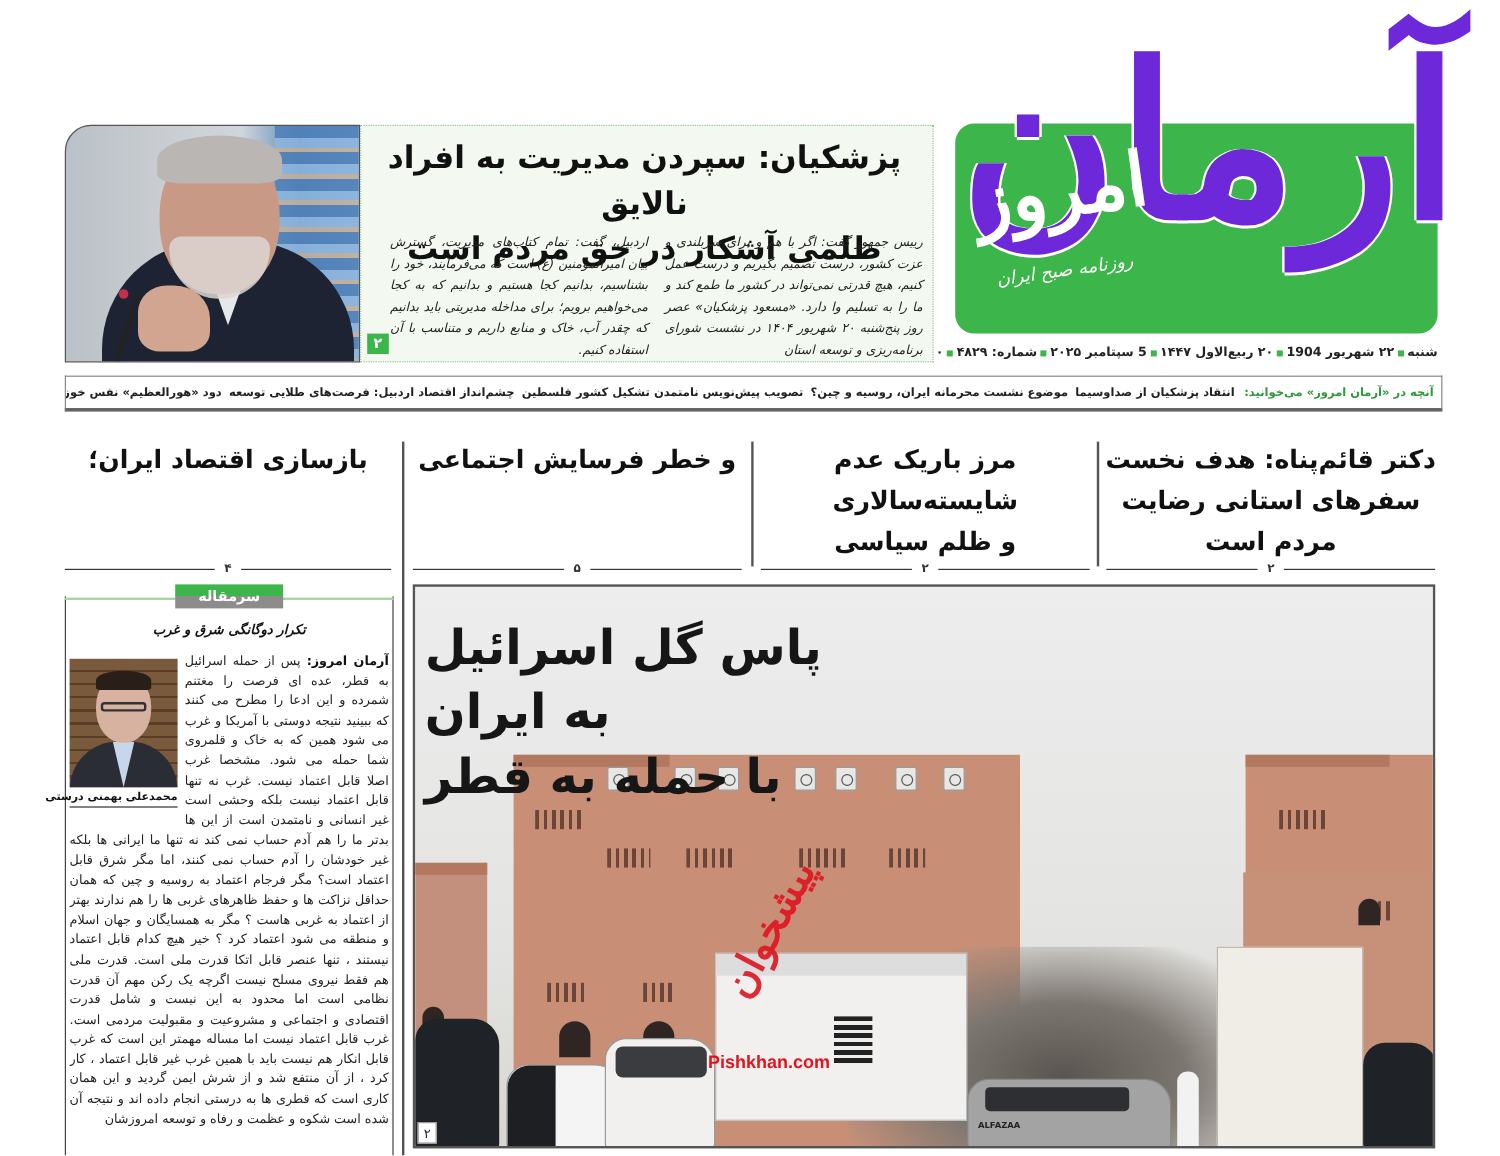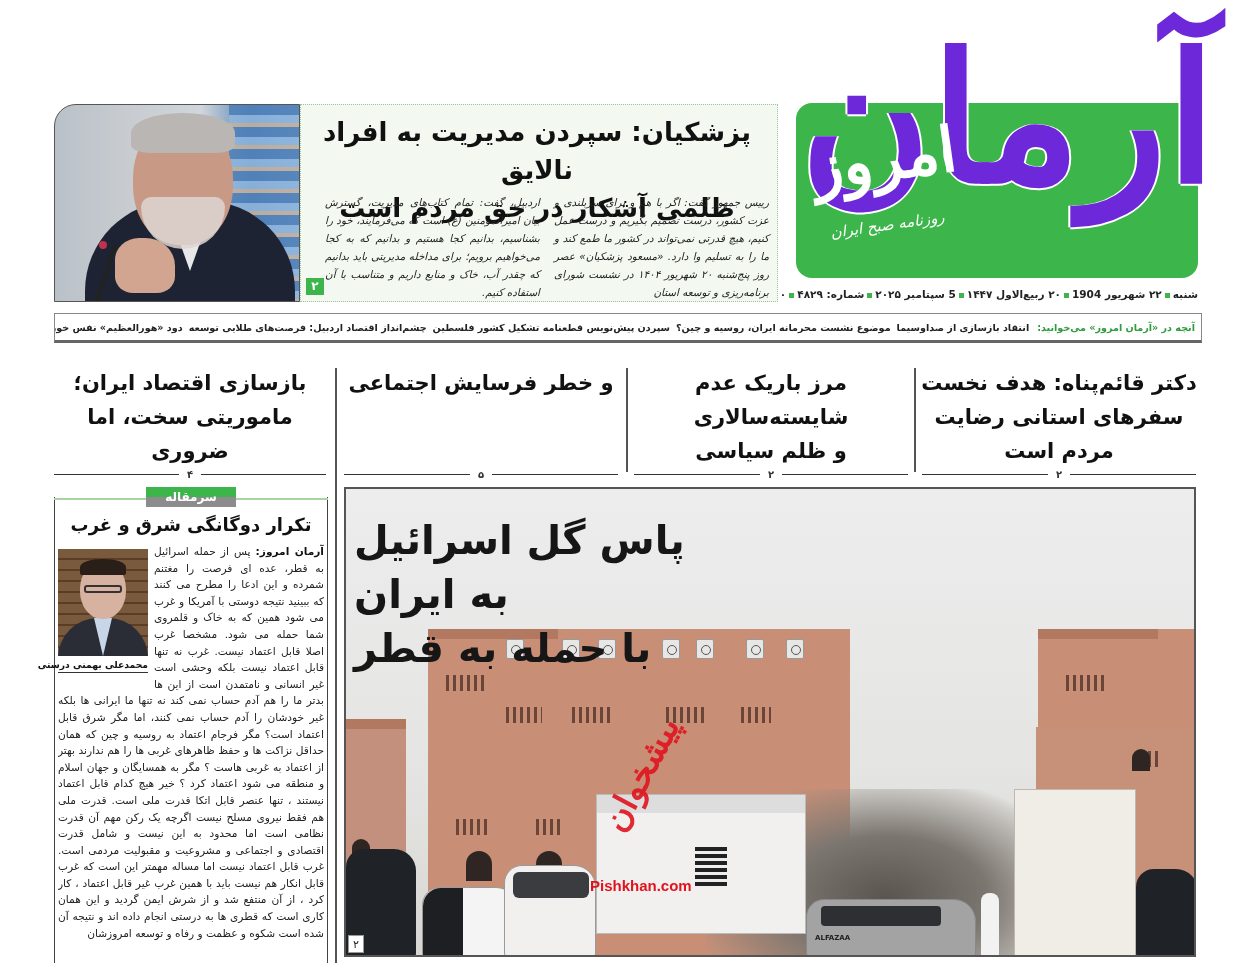--- a/index.html
+++ b/index.html
@@ -44,21 +44,21 @@
     .sec { position: absolute; top: 360px; height: 115px; text-align: center; font-weight: bold; font-size: 21px; line-height: 34px; color: #111; letter-spacing: -0.5px; }
     .sec .txt { padding-top: 6px; }
     .sec .rule { position: absolute; left: 6px; right: 6px; bottom: 0; height: 1px; background: #333; }
     .sec .num { position: absolute; left: 50%; bottom: -7px; transform: translateX(-50%); background: #fff; padding: 0 8px; font-size: 10px; line-height: 14px; color: #333; }
     .vrule { position: absolute; width: 2px; background: #555; }
 
     
     .editorial { position: absolute; left: 54px; top: 497px; width: 274px; height: 466px; border-left: 1px solid #444; border-right: 1px solid #444; }
     .edit-topline { position: absolute; left: 54px; top: 498px; width: 274px; height: 2px; background: #a8d6a3; }
     .edit-label { position: absolute; left: 146px; top: 487px; width: 90px; height: 20px; background: linear-gradient(180deg, #3cb54a 0 48%, #8c8c8c 48% 100%); color: #fff; font-weight: bold; font-size: 12px; text-align: center; line-height: 20px; }
-    .edit-title { position: absolute; left: 58px; top: 512px; width: 266px; text-align: center; font-weight: bold; font-size: 18px; line-height: 26px; color: #111; }
+    .edit-title { position: absolute; left: 58px; top: 512px; width: 266px; text-align: center; font-weight: bold; font-size: 11px; line-height: 26px; color: #111; font-style: italic; }
     .edit-photo { position: absolute; left: 58px; top: 549px; width: 90px; height: 107px; overflow: hidden; background: repeating-linear-gradient(180deg, #7a5a3c 0 9px, #5b3d26 9px 11px); }
     .edit-photo .head { position: absolute; left: 22px; top: 12px; width: 46px; height: 58px; background: #d8b2a0; border-radius: 48%; }
     .edit-photo .hair { position: absolute; left: 22px; top: 10px; width: 46px; height: 16px; background: #2a1e18; border-radius: 50% 50% 10% 10%; }
     .edit-photo .glasses { position: absolute; left: 26px; top: 36px; width: 38px; height: 8px; border: 2px solid #333; border-radius: 3px; }
     .edit-photo .suit { position: absolute; left: 0; bottom: -10px; width: 90px; height: 48px; background: #2b2d36; border-radius: 40px 40px 0 0; }
     .edit-photo .shirt { position: absolute; left: 36px; bottom: 0; width: 18px; height: 38px; background: #c8d6ea; clip-path: polygon(0 0, 100% 0, 50% 100%); }
     .edit-caption { position: absolute; left: 58px; top: 659px; width: 90px; text-align: center; font-size: 9.2px; font-weight: bold; color: #111; border-bottom: 1px solid #333; padding-bottom: 2px; white-space: nowrap; }
     .edit-body-wrap { position: absolute; left: 58px; top: 543px; width: 266px; height: 420px; overflow: hidden; }
     .edit-float { float: left; width: 96px; height: 134px; }
     .edit-body { font-size: 10.6px; line-height: 16.6px; text-align: justify; color: #222; }
@@ -130,25 +130,25 @@
   <div class="hair"></div>
   <div class="beard"></div>
   <div class="hand"></div>
   <div class="mic"></div>
   <div class="mic-head"></div>
 </div>
 
 <div class="ticker">
   <span class="lead">آنچه در «آرمان امروز» می‌خوانید:</span>
   <span class="sep"></span>
-  <span>انتقاد بازسازی از صداوسیما</span>
+  <span>انتقاد پزشکیان از صداوسیما</span>
   <span class="sep"></span>
   <span>موضوع نشست محرمانه ایران، روسیه و چین؟</span>
   <span class="sep"></span>
-  <span>سپردن پیش‌نویس قطعنامه تشکیل کشور فلسطین</span>
+  <span>تصویب پیش‌نویس نامتمدن تشکیل کشور فلسطین</span>
   <span class="sep"></span>
   <span>چشم‌انداز اقتصاد اردبیل: فرصت‌های طلایی توسعه</span>
   <span class="sep"></span>
   <span>دود «هورالعظیم» نفس خوزستان را گرفت</span>
   <span class="sep"></span>
 
 </div>
 
 <div class="sec" style="left:916px; width:286px;">
   <div class="txt">
@@ -175,21 +175,20 @@
     <div>و خطر فرسایش اجتماعی</div>
   </div>
   <div class="rule"></div>
   <div class="num">۵</div>
 </div>
 <div class="vrule" style="left:335px; top:368px; height:595px;"></div>
 
 <div class="sec" style="left:48px; width:284px;">
   <div class="txt">
     <div>بازسازی اقتصاد ایران؛</div>
-    <div>ماموریتی سخت، اما ضروری</div>
   </div>
   <div class="rule"></div>
   <div class="num">۴</div>
 </div>
 
 <div class="editorial"></div>
 <div class="edit-topline"></div>
 <div class="edit-label">سرمقاله</div>
 <div class="edit-title">تکرار دوگانگی شرق و غرب</div>
 <div class="edit-photo">

